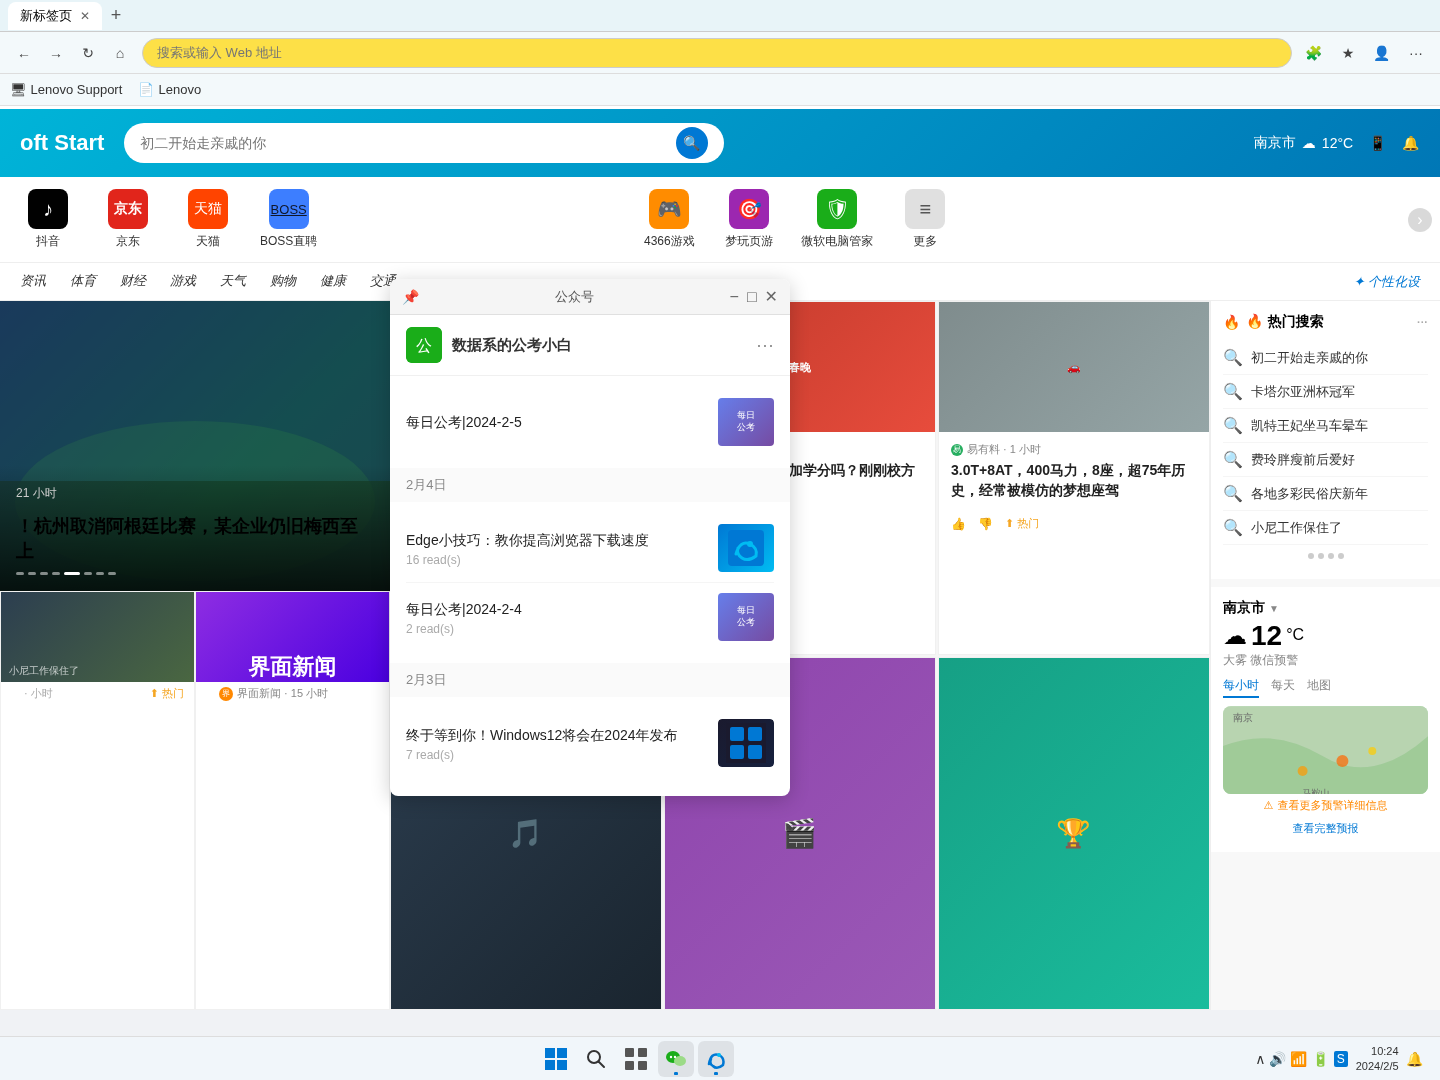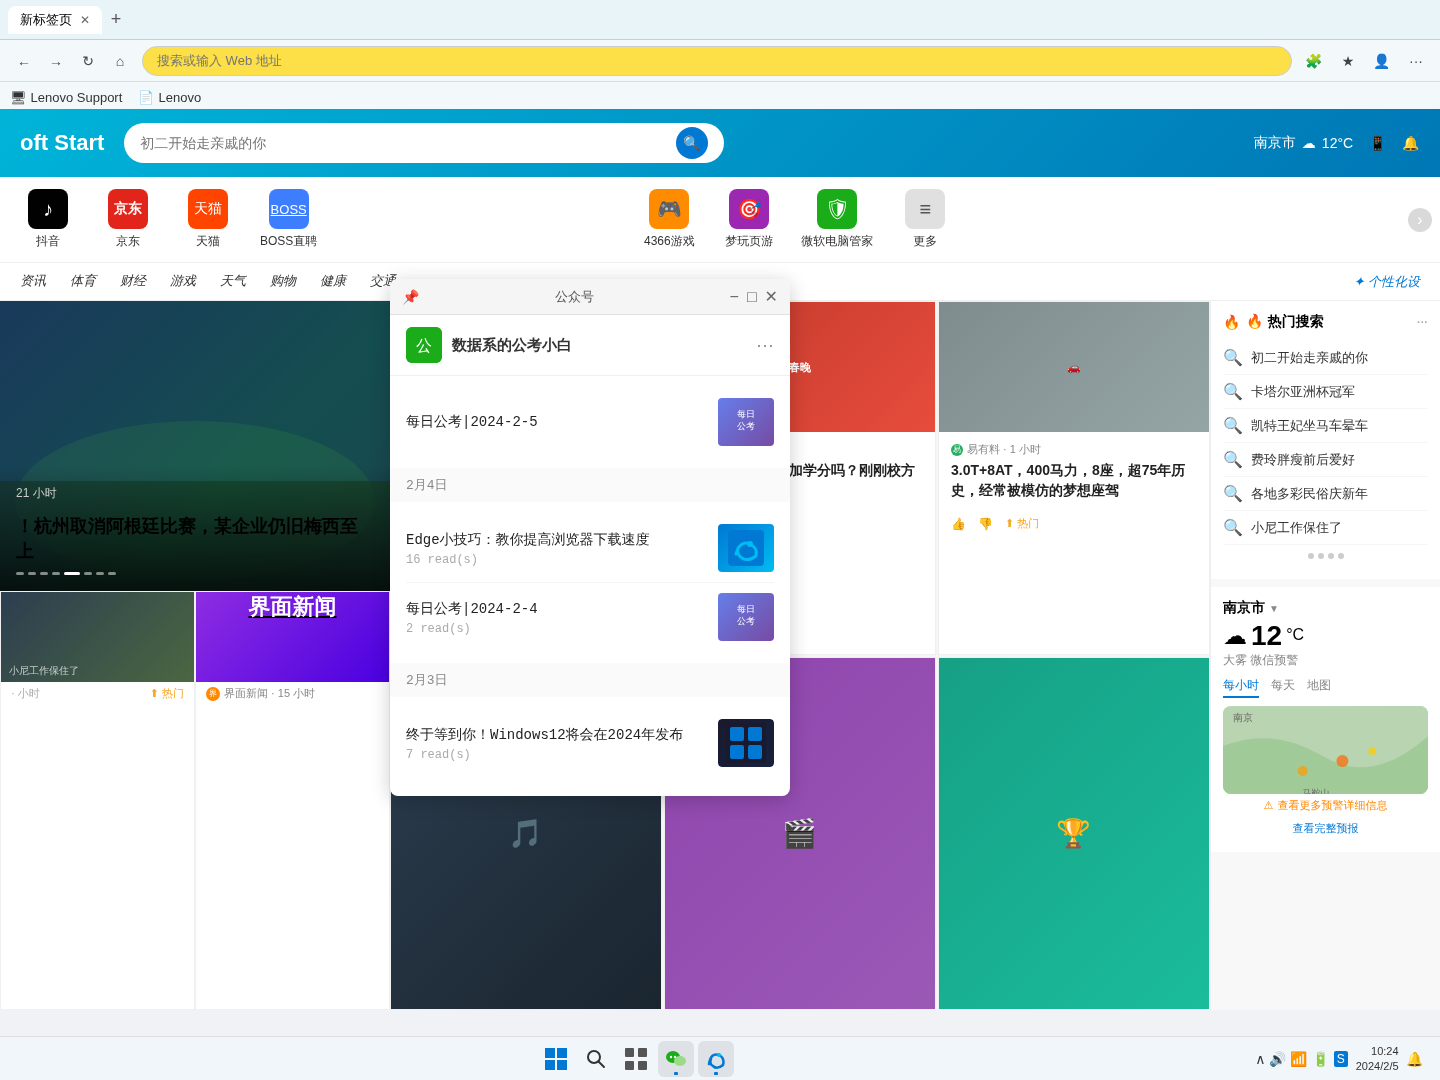--- a/index.html
+++ b/index.html
@@ -1,20 +1,20 @@
 <!DOCTYPE html>
 <html><head>
   <meta charset="utf-8">
   <style>
     * { margin: 0; padding: 0; box-sizing: border-box; }
     body { width: 1440px; height: 1080px; overflow: hidden; font-family: 'Microsoft YaHei', Arial, sans-serif; background: #fff; position: relative; }
 
     
     .browser-titlebar {
-      height: 40px;
+      height: 32px;
       background: #e8f4f8;
       display: flex;
       align-items: center;
       padding: 0 8px;
       border-bottom: 1px solid #ccc;
     }
     .tab {
       display: flex;
       align-items: center;
       background: #fff;
@@ -444,21 +444,20 @@
     }
     .popup-menu-btn {
       font-size: 18px;
       color: #888;
       cursor: pointer;
     }
     .popup-content {
       height: 420px;
       overflow-y: auto;
       padding: 0;
-      font-family: Liberation Mono, monospace;
     }
     .popup-content::-webkit-scrollbar {
       width: 4px;
     }
     .popup-content::-webkit-scrollbar-thumb {
       background: #ddd;
     }
 
     
     .article-latest {
@@ -585,20 +584,21 @@
       overflow: hidden;
       position: relative;
     }
     .news-small-footer {
       display: flex;
       align-items: flex-end;
       justify-content: space-between;
       padding: 4px 10px;
       font-size: 11px;
       color: #aaa;
+      margin-left: 13px;
     }
   </style>
 </head>
 <body>
 
 <div class="browser-titlebar">
   <div class="tab">
     <span>新标签页</span>
     <span class="tab-close">✕</span>
   </div>
@@ -660,21 +660,21 @@
     </div>
     <div class="quick-link-item">
       <div class="quick-link-icon" style="background:#e1251b; color:#fff; font-size:14px; font-weight:bold;">京东</div>
       <span class="quick-link-label">京东</span>
     </div>
     <div class="quick-link-item">
       <div class="quick-link-icon" style="background:#ff4400; color:#fff; font-size:14px;">天猫</div>
       <span class="quick-link-label">天猫</span>
     </div>
     <div class="quick-link-item">
-      <div class="quick-link-icon" style="background:#3d7eff; color:#ffffff; font-size:13px;text-decoration:underline;">BOSS</div>
+      <div class="quick-link-icon" style="background:#3d7eff; color:#0f172a; font-size:13px;text-decoration:underline;">BOSS</div>
       <span class="quick-link-label">BOSS直聘</span>
     </div>
     <div class="quick-link-item" style="margin-left: 300px;">
       <div class="quick-link-icon" style="background:#ff8c00; color:#fff;">🎮</div>
       <span class="quick-link-label">4366游戏</span>
     </div>
     <div class="quick-link-item">
       <div class="quick-link-icon" style="background:#9c27b0; color:#fff;">🎯</div>
       <span class="quick-link-label">梦玩页游</span>
     </div>
@@ -734,21 +734,21 @@
         <div class="news-small-card">
           <div style="width:100%; height:90px; background: linear-gradient(135deg, #2c3e50, #4a6741); position:relative;">
             <div style="position:absolute; bottom:4px; left:8px; color:#fff; font-size:10px; opacity:0.7;">小尼工作保住了</div>
           </div>
           <div class="news-small-footer">
             <span style="color:#aaa; font-size:11px;">· 小时</span>
             <span style="color:#f5a623; font-size:11px;">⬆ 热门</span>
           </div>
         </div>
         <div class="news-small-card">
-          <div style="width:100%; height:90px; background: linear-gradient(135deg, #8e2de2, #4a00e0); position:relative; display:flex; align-items:flex-start; justify-content:center;text-decoration:underline;">
+          <div style="width:100%; height:90px; background: linear-gradient(135deg, #8e2de2, #4a00e0); position:relative; display:flex; align-items:flex-end; justify-content:center;">
             <div style="color:#fff; font-size:22px; font-weight:bold; font-family:serif;">界面新闻</div>
           </div>
           <div class="news-small-footer">
             <div style="display:flex; align-items:center; gap:4px;">
               <span style="width:14px; height:14px; background:#f80; border-radius:50%; display:inline-block; font-size:8px; color:#fff; text-align:center; line-height:14px;">界</span>
               <span style="font-size:11px; color:#888;">界面新闻 · 15 小时</span>
             </div>
           </div>
         </div>
       </div>

